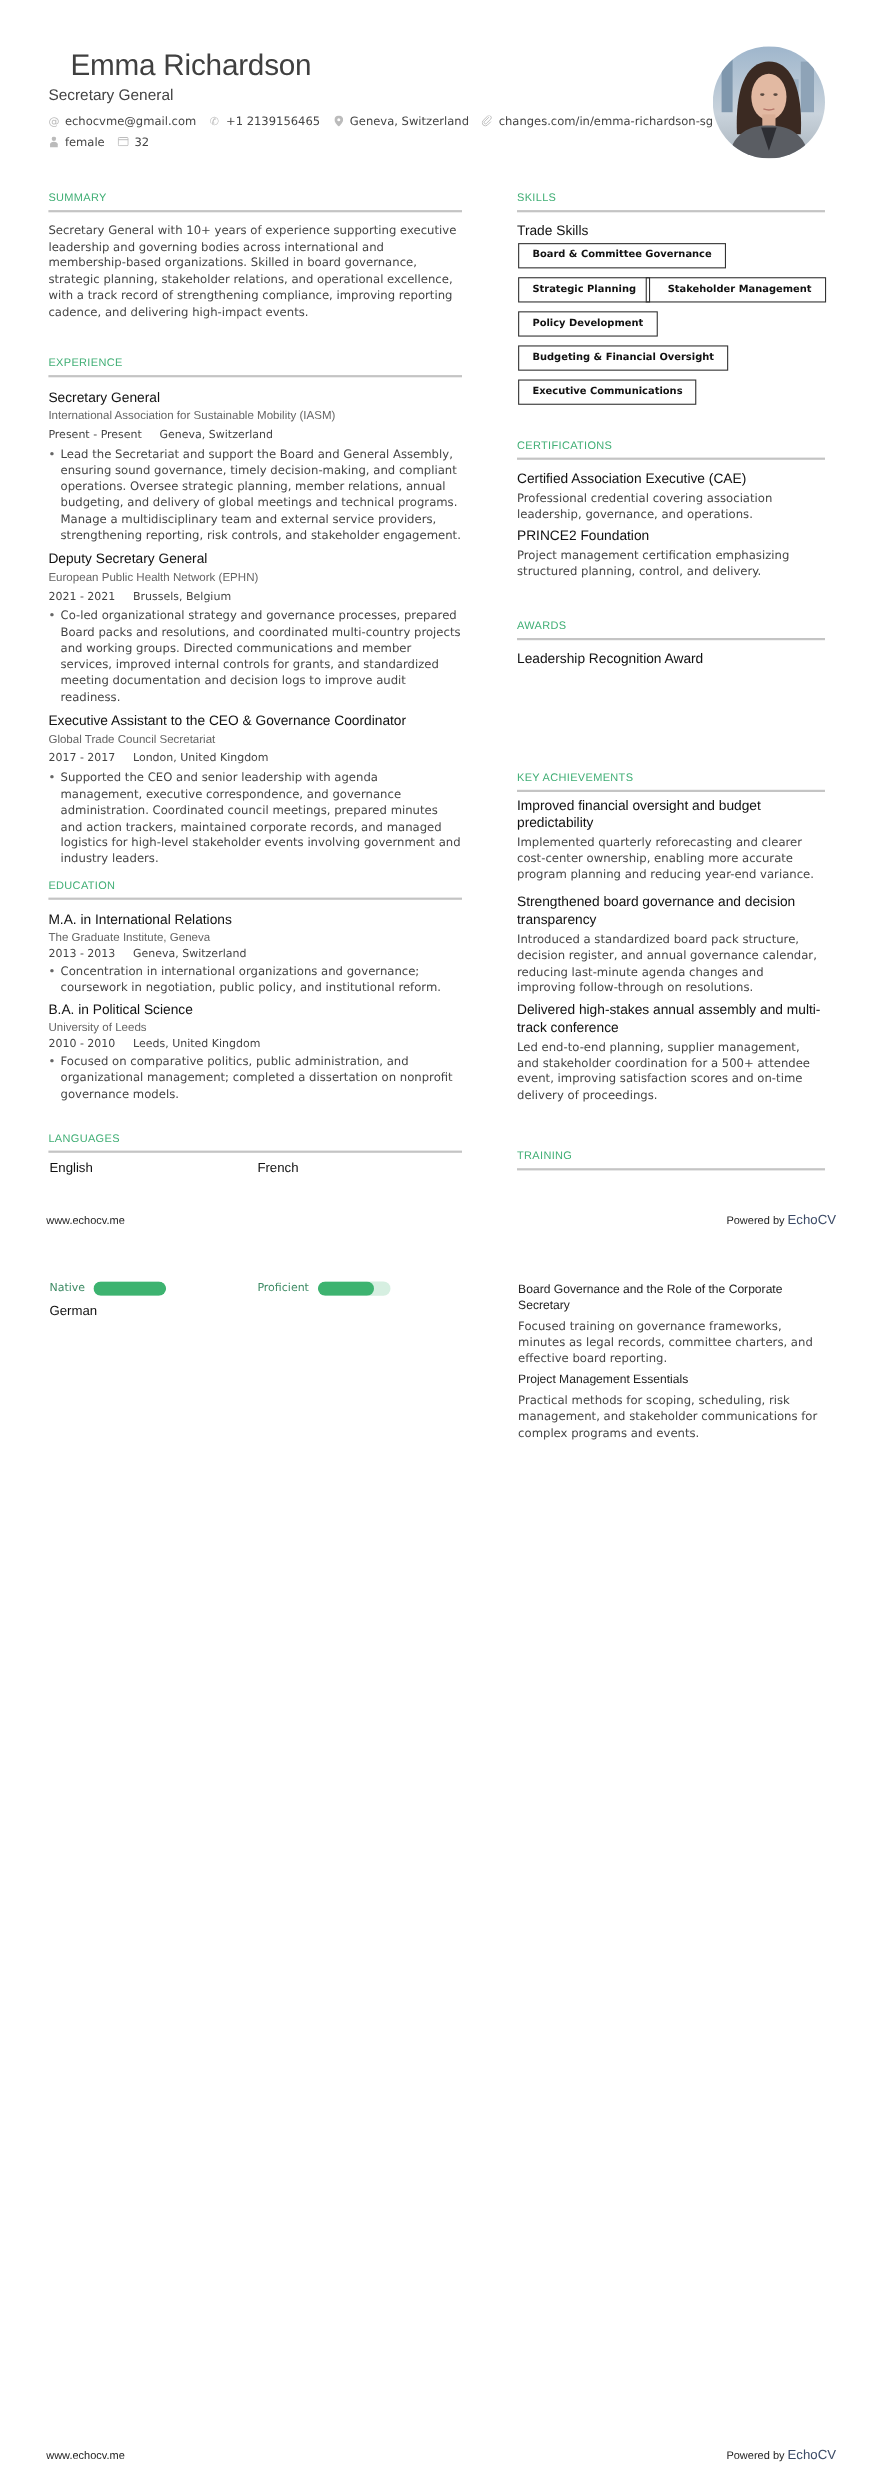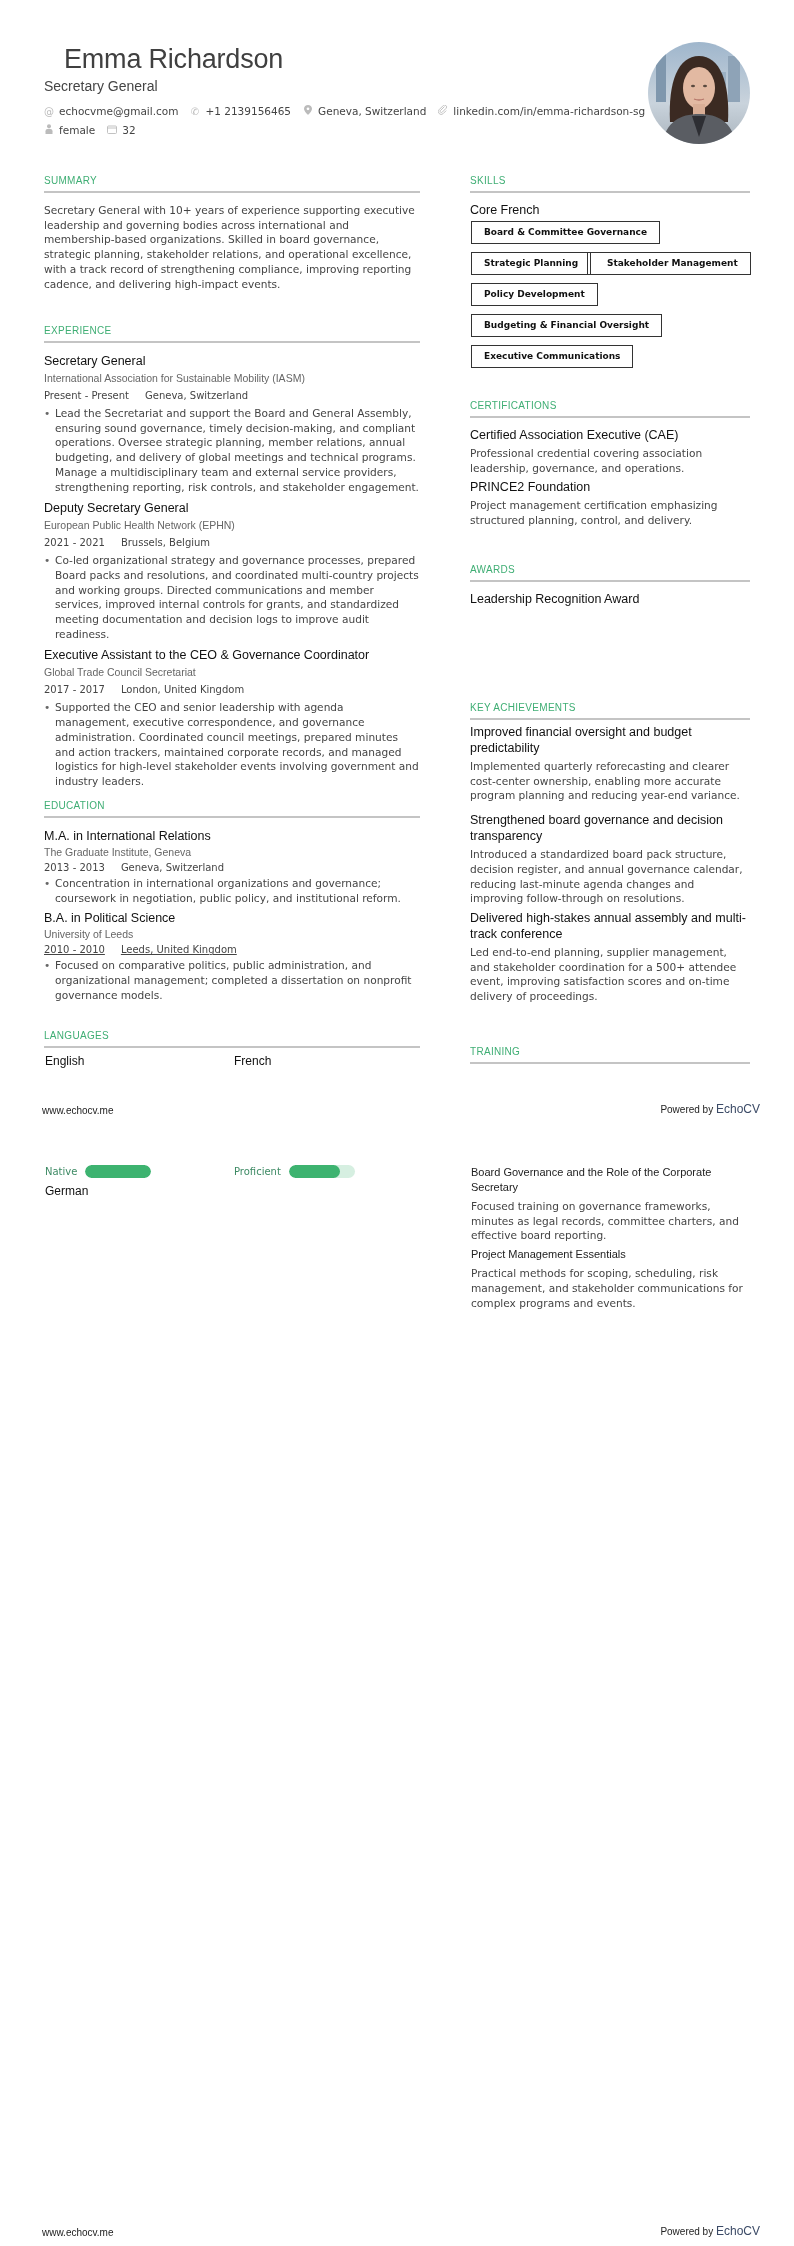--- a/index.html
+++ b/index.html
@@ -57,21 +57,21 @@
         </svg>
     </span>
     <span>Geneva, Switzerland</span>
   </span>
   <span class="item">
     <span class="ico">
       <svg width="10" height="10" viewBox="0 0 10 10">
           <path d="M6.5 1.5l-4 4a1.2 1.2 0 001.7 1.7l4-4a2 2 0 00-2.8-2.8l-4.2 4.2a2.8 2.8 0 004 4l3-3" stroke="#bbb" stroke-width="0.9" fill="none"></path>
         </svg>
     </span>
-    <span>linkedin.com/in/emma-richardson-sg</span>
+    <span>changes.com/in/emma-richardson-sg</span>
   </span>
 </div>
 
 <div class="abs contact" style="top:123px;">
   <span class="item">
     <span class="ico">
       <svg width="8" height="10" viewBox="0 0 8 10">
           <circle cx="4" cy="2.2" r="2" fill="#bbb"></circle>
           <path d="M0.5 10V7.2C0.5 5.6 2 4.8 4 4.8s3.5 0.8 3.5 2.4V10z" fill="#bbb"></path>
         </svg>
@@ -176,21 +176,21 @@
     </div>
     <div class="bullet" style="margin-top:1px;">
       <span class="dot">•</span>
       <span>Concentration in international organizations and governance; coursework in negotiation, public policy, and institutional reform.</span>
     </div>
   </div>
 
   <div style="margin-top:5px;">
     <div class="h-item">B.A. in Political Science</div>
     <div class="h-sub" style="margin-top:1px;">University of Leeds</div>
-    <div class="meta" style="margin-top:2px;text-decoration:underline;">
+    <div class="meta" style="margin-top:2px;">
       <span>2010 - 2010</span>
       <span>Leeds, United Kingdom</span>
     </div>
     <div class="bullet" style="margin-top:1px;">
       <span class="dot">•</span>
       <span>Focused on comparative politics, public administration, and organizational management; completed a dissertation on nonprofit governance models.</span>
     </div>
   </div>
 </div>
 
@@ -217,21 +217,21 @@
   <span>Proficient</span>
   <span class="bar">
       <span class="fill" style="width:78%;"></span>
     </span>
 </div>
 <div class="abs lang-name" style="left:45px; top:1184px;">German</div>
 
 <div class="abs" style="left:470px; top:175px; width:280px;">
   <div class="sec-title">SKILLS</div>
   <div class="sec-rule" style="margin-top:5px;"></div>
-  <div class="h-item" style="margin-top:9px;">Core French</div>
+  <div class="h-item" style="margin-top:9px;">Trade Skills</div>
 </div>
 <div class="chip" style="left:471px; top:221px;">Board &amp; Committee Governance</div>
 <div class="chip" style="left:471px; top:252px;">Strategic Planning</div>
 <div class="chip" style="left:587px; top:252px;padding-left:19px;">Stakeholder Management</div>
 <div class="chip" style="left:471px; top:283px;">Policy Development</div>
 <div class="chip" style="left:471px; top:314px;">Budgeting &amp; Financial Oversight</div>
 <div class="chip" style="left:471px; top:345px;">Executive Communications</div>
 
 <div class="abs" style="left:470px; top:400px; width:280px;">
   <div class="sec-title">CERTIFICATIONS</div>

